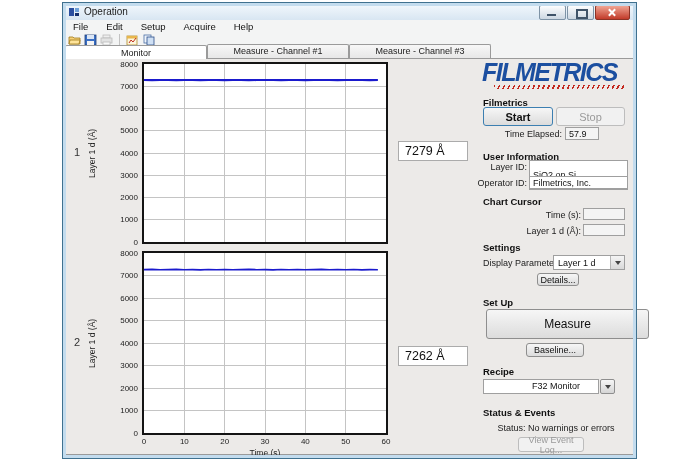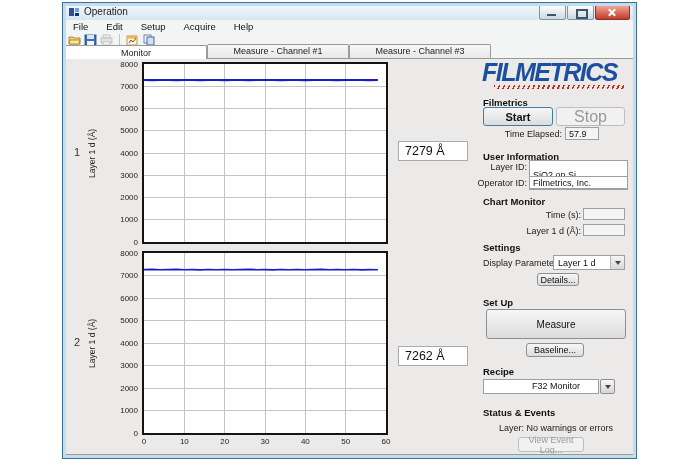--- a/index.html
+++ b/index.html
@@ -208,60 +208,61 @@
     </div>
     <div id="xticks1">
         <div class="tick" style="left: -12px;">0</div>
         <div class="tick" style="left: 28.3333px;">10</div>
         <div class="tick" style="left: 68.6667px;">20</div>
         <div class="tick" style="left: 109px;">30</div>
         <div class="tick" style="left: 149.333px;">40</div>
         <div class="tick" style="left: 189.667px;">50</div>
         <div class="tick" style="left: 230px;">60</div>
       </div>
+    <div class="x-axis-title">Time (s)</div>
     <div class="readout r1">7262 Å</div>
 
     <div class="logo">
       <div class="logo-text">FILMETRICS</div>
       <div class="logo-hatch"></div>
     </div>
 
     <div class="sec-header" style="top:95px;">Filmetrics</div>
     <button class="btn default" style="left:421px;top:105px;width:70px;height:19px;">Start</button>
-    <button class="btn disabled" style="left:494px;top:105px;width:69px;height:19px;font-size:16px;">Stop</button>
+    <button class="btn disabled" style="left:494px;top:105px;width:69px;height:19px;font-size:11px;">Stop</button>
     <div class="lbl r" style="left:400px;top:127px;width:100px;">Time Elapsed:</div>
     <input class="field sunken" style="left: 503px; top: 125px; width: 34px; height: 13px;" readonly="" value="57.9">
 
     <div class="sec-header" style="top:149px;">User Information</div>
     <div class="lbl r" style="left:380px;top:160px;width:85px;">Layer ID:</div>
     <input class="field" style="left: 467px; top: 158px; width: 99px; height: 30px;" value="SiO2 on Si">
     <div class="lbl r" style="left:380px;top:176px;width:85px;">Operator ID:</div>
     <input class="field" style="left: 467px; top: 174px; width: 99px; height: 13px;" value="Filmetrics, Inc.">
 
-    <div class="sec-header" style="top:194px;">Chart Monitor</div>
+    <div class="sec-header" style="top:194px;">Chart Cursor</div>
     <div class="lbl r" style="left:420px;top:208px;width:99px;">Time (s):</div>
     <input class="field sunken" style="left: 521px; top: 206px; width: 42px; height: 12px;" readonly="" value="">
     <div class="lbl r" style="left:405px;top:224px;width:114px;">Layer 1 d (Å):</div>
     <input class="field sunken" style="left: 521px; top: 222px; width: 42px; height: 12px;" readonly="" value="">
 
     <div class="sec-header" style="top:240px;">Settings</div>
     <div class="lbl" style="left:421px;top:256px;">Display Parameter:</div>
     <div class="combo" style="left:491px;top:253px;width:72px;height:15px;">
       <span>Layer 1 d</span>
       <span class="arrow"></span>
     </div>
     <button class="btn" style="left:475px;top:271px;width:42px;height:13px;font-size:9px;">Details...</button>
 
     <div class="sec-header" style="top:295px;">Set Up</div>
-    <button class="btn" style="left:424px;top:307px;width:140px;height:30px;font-size:10px;">Measure</button>
+    <button class="btn" style="left:424px;top:307px;width:163px;height:30px;font-size:12px;">Measure</button>
     <button class="btn" style="left:464px;top:341px;width:58px;height:14px;font-size:9px;">Baseline...</button>
 
     <div class="sec-header" style="top:364px;">Recipe</div>
     <div class="field" style="left:421px;top:377px;width:116px;height:15px;line-height:13px;padding-left:48px;">F32 Monitor</div>
     <div class="ddbtn" style="left:538px;top:377px;width:15px;height:15px;"></div>
 
     <div class="sec-header" style="top:405px;">Status &amp; Events</div>
-    <div class="status-text">Layer: No warnings or errors</div>
+    <div class="status-text">Status: No warnings or errors</div>
     <button class="btn disabled" style="left:456px;top:435px;width:66px;height:15px;font-size:9px;">View Event Log...</button>
 
     <div class="frame"></div>
   </div>
 </div>
 
 </body></html>

